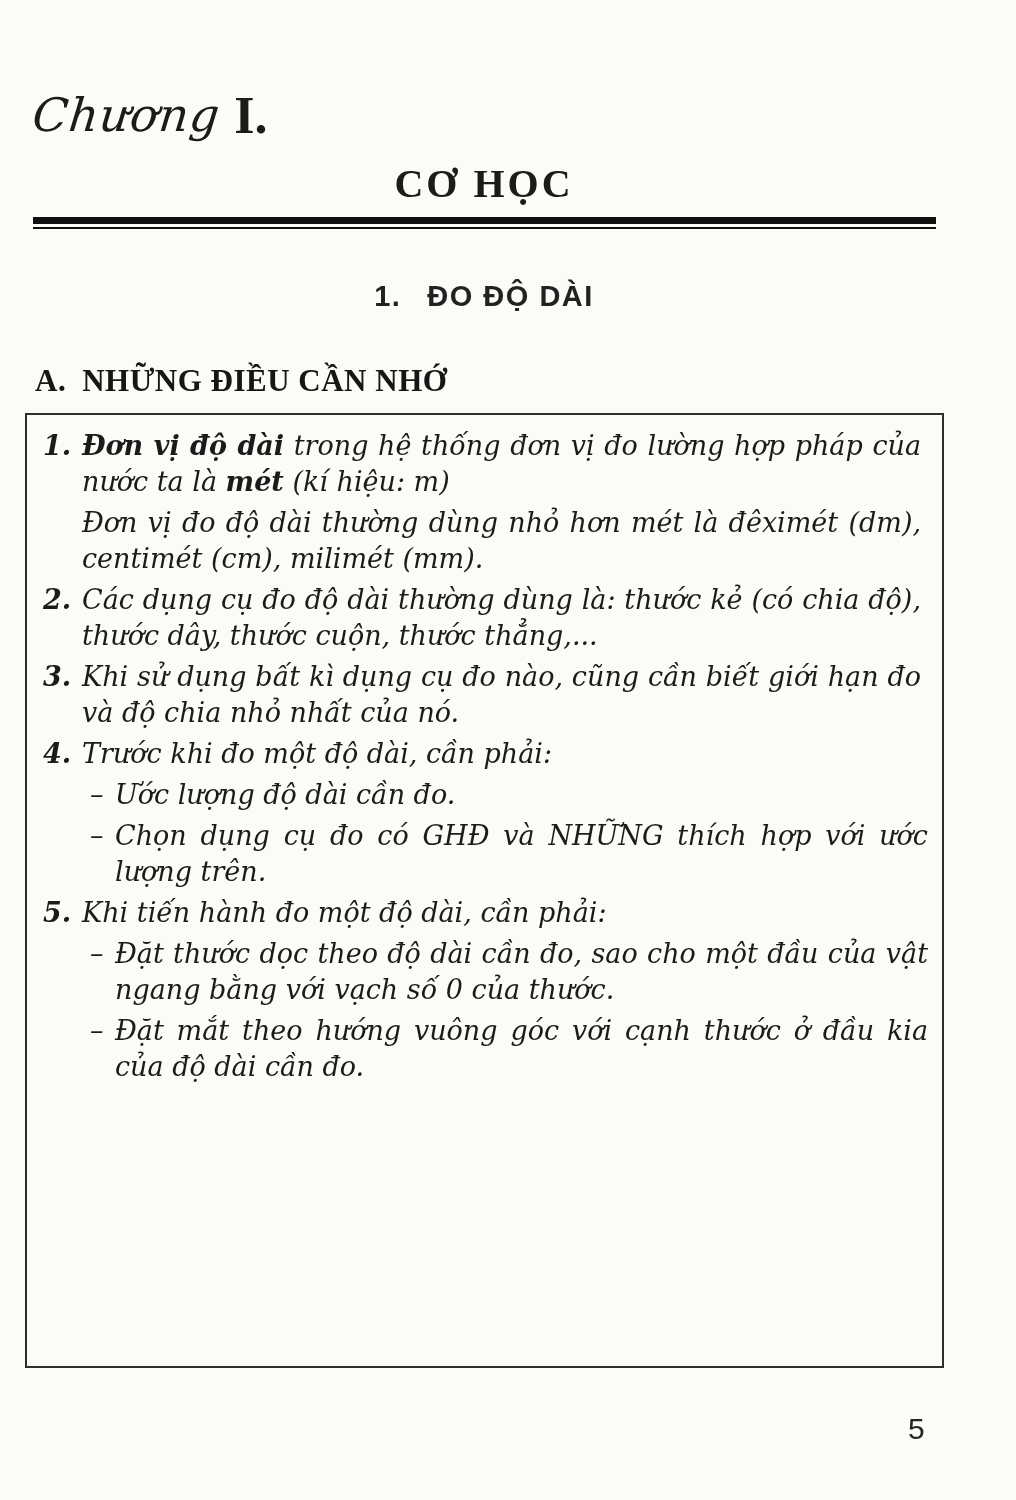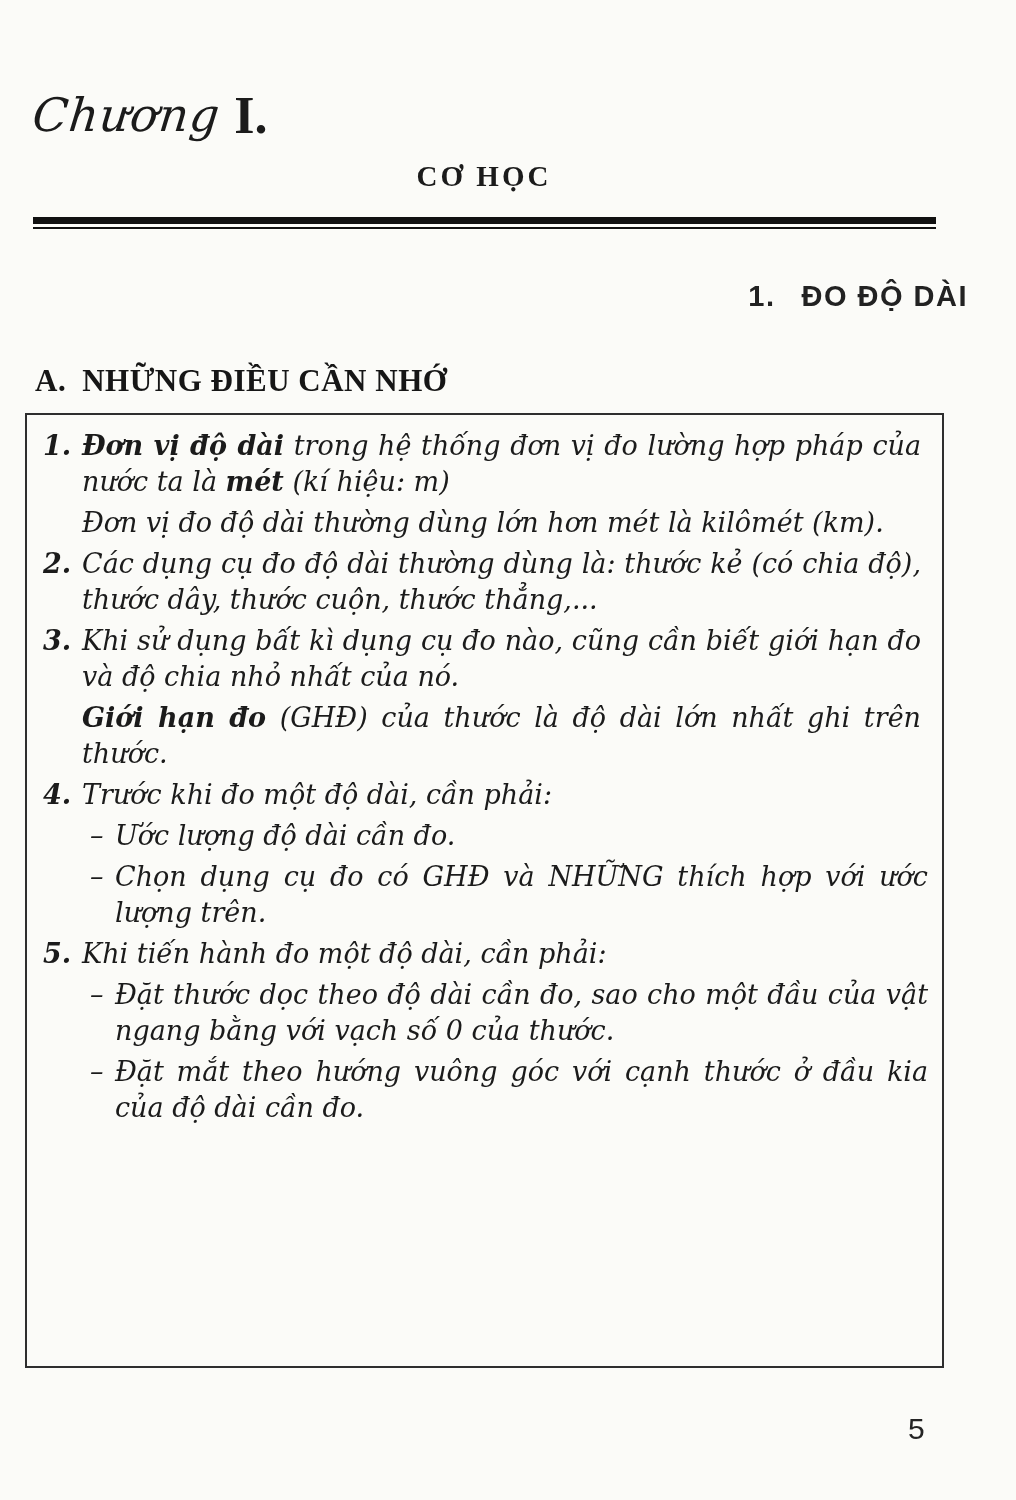--- a/index.html
+++ b/index.html
@@ -40,21 +40,21 @@
   }
   
   .main-title {
     position: absolute;
     top: 160px;
     left: 0;
     width: 968px;
     text-align: center;
     font-family: "Liberation Serif", serif;
     font-weight: bold;
-    font-size: 29px;
+    font-size: 40px;
     letter-spacing: 3px;
   }
   
   .rule-thick {
     position: absolute;
     top: 217px;
     left: 33px;
     width: 903px;
     height: 7px;
     background: #111;
@@ -66,21 +66,21 @@
     width: 903px;
     height: 2px;
     background: #111;
   }
   
   .section-heading {
     position: absolute;
     top: 280px;
     left: 0;
     width: 968px;
-    text-align: right;
+    text-align: center;
     font-family: "Liberation Sans", sans-serif;
     font-weight: bold;
     font-size: 29px;
     letter-spacing: 1.5px;
     color: #222;
   }
   .section-number { margin-right: 26px; }
   
   .part-heading {
     position: absolute;
@@ -155,36 +155,35 @@
   <div class="part-heading">
     <span class="part-letter">A.</span><span>NHỮNG ĐIỀU CẦN NHỚ</span>
   </div>
 
   <div class="notes-box">
 
     <div class="item">
       <span class="item-number">1.</span>
       <div class="item-body">
         <p><span class="bold">Đơn vị độ dài</span><span> trong hệ thống đơn vị đo lường hợp pháp của nước ta là </span><span class="bold">mét</span><span> (kí hiệu: m)</span></p>
-        <p><span>Đơn vị đo độ dài thường dùng lớn hơn mét là kilômét (km).</span></p>
+        <p><span>Đơn vị đo độ dài thường dùng nhỏ hơn mét là đêximét (dm), centimét (cm), milimét (mm).</span></p>
       </div>
     </div>
 
     <div class="item">
       <span class="item-number">2.</span>
       <div class="item-body">
         <p><span>Các dụng cụ đo độ dài thường dùng là: thước kẻ (có chia độ), thước dây, thước cuộn, thước thẳng,...</span></p>
       </div>
     </div>
 
     <div class="item">
       <span class="item-number">3.</span>
       <div class="item-body">
         <p><span>Khi sử dụng bất kì dụng cụ đo nào, cũng cần biết giới hạn đo và độ chia nhỏ nhất của nó.</span></p>
-        <p><span class="bold">Giới hạn đo</span><span> (GHĐ) của thước là độ dài lớn nhất ghi trên thước.</span></p>
       </div>
     </div>
 
     <div class="item">
       <span class="item-number">4.</span>
       <div class="item-body">
         <p><span>Trước khi đo một độ dài, cần phải:</span></p>
         <div class="sub">
             <span class="dash">–</span>
             <span class="sub-text">Ước lượng độ dài cần đo.</span>

